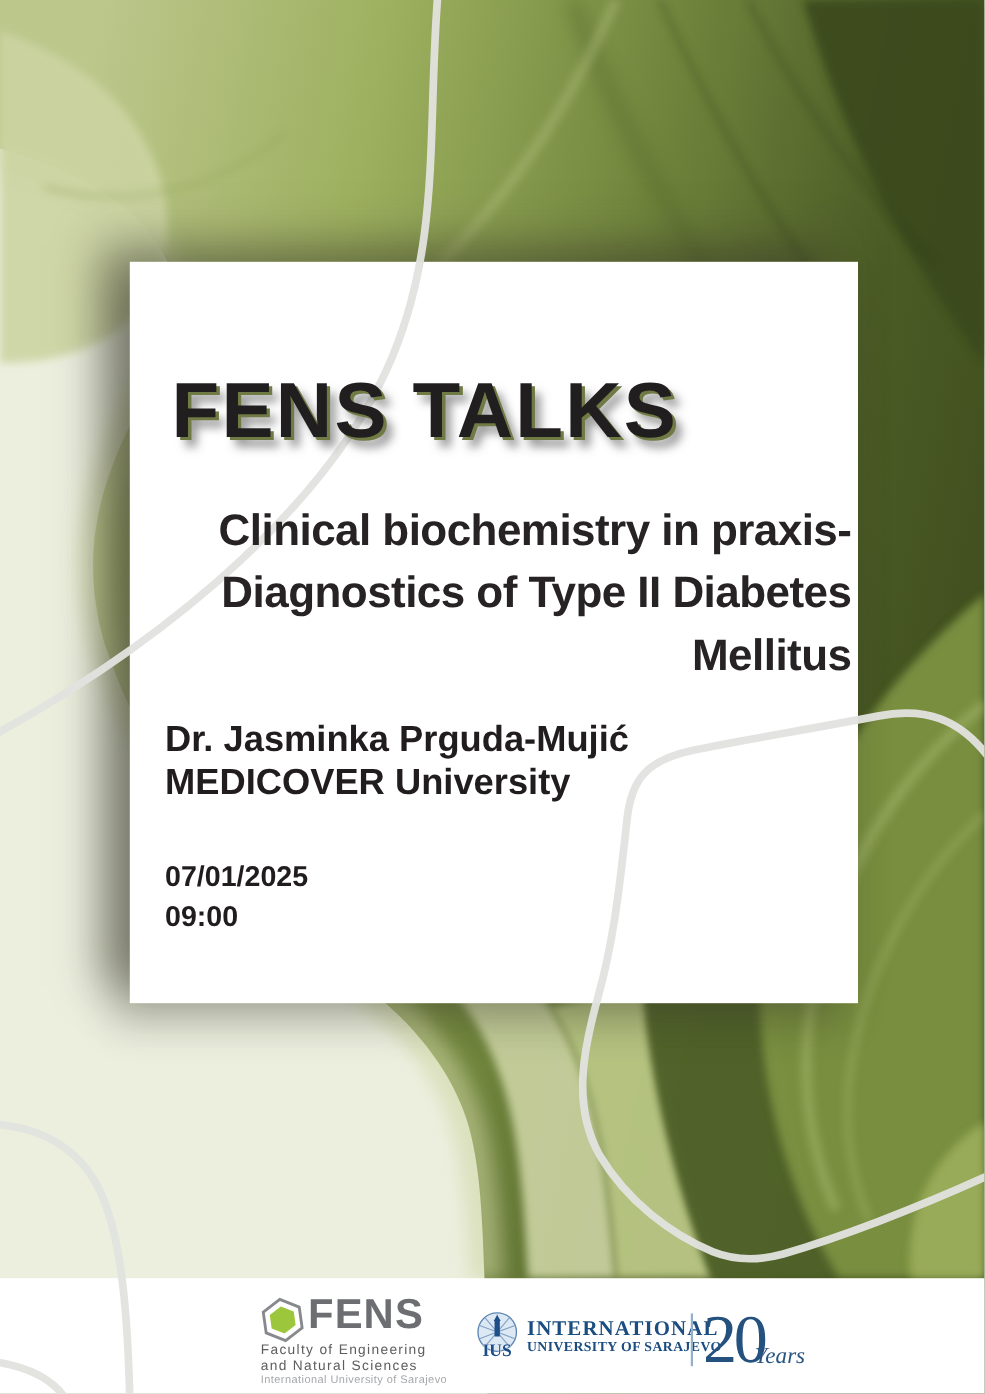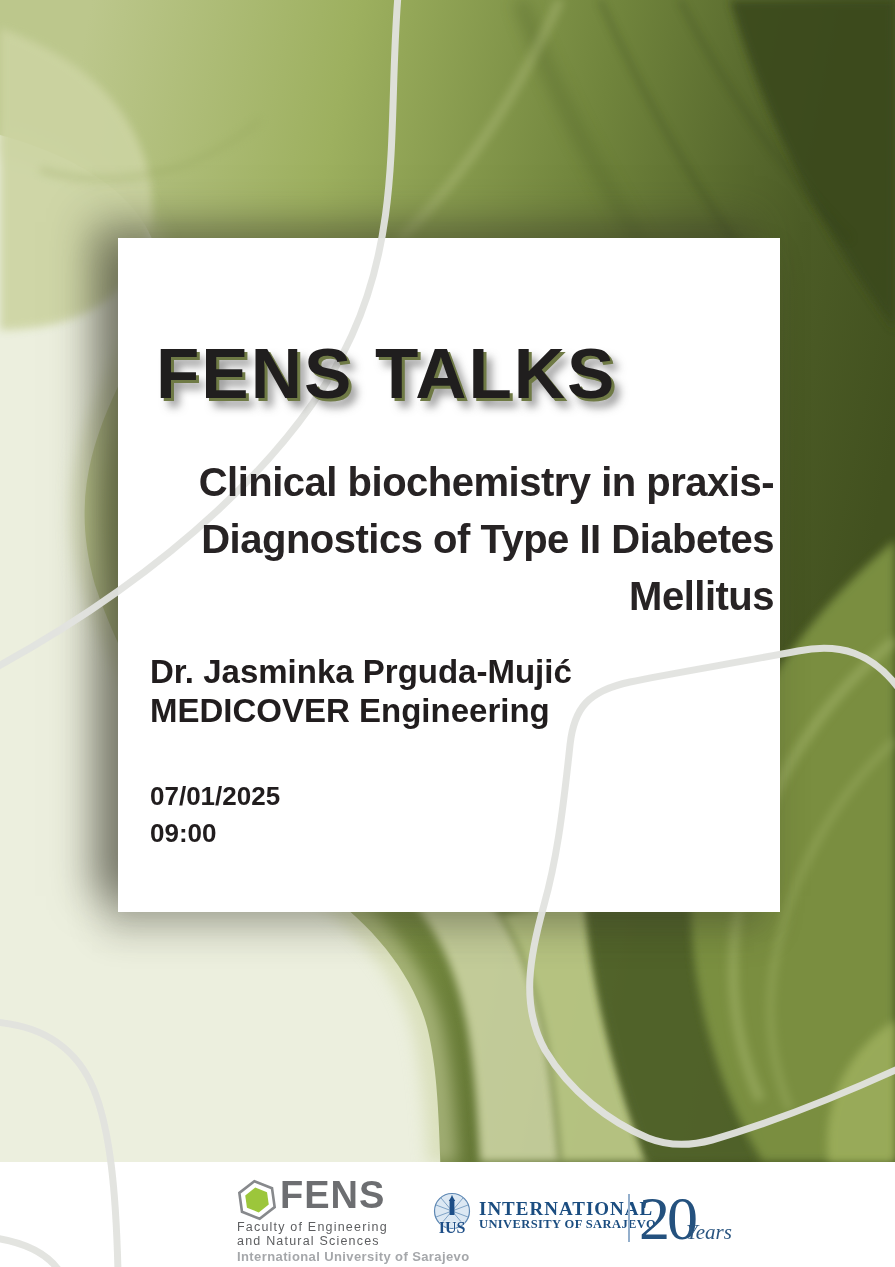--- a/index.html
+++ b/index.html
@@ -42,21 +42,21 @@
   .footer-content{position:absolute;left:0;top:1162px;width:895px;height:105px;z-index:5;}
 
   
   .fens-hex{position:absolute;left:233px;top:17px;width:48px;height:42px;}
   .fens-acronym{
     position:absolute;left:280px;top:14px;font-size:38px;font-weight:bold;
     letter-spacing:1px;color:#6d6e71;line-height:1;
   }
   .fens-line1{position:absolute;left:237px;top:58px;font-size:12.5px;letter-spacing:1.2px;color:#5d5e60;}
   .fens-line2{position:absolute;left:237px;top:72px;font-size:12.5px;letter-spacing:1.2px;color:#5d5e60;}
-  .fens-line3{position:absolute;left:237px;top:87px;font-size:13px;letter-spacing:.4px;color:#a5a7aa;font-weight:bold;}
+  .fens-line3{position:absolute;left:237px;top:87px;font-size:10px;letter-spacing:.4px;color:#a5a7aa;font-weight:normal;}
 
   
   .ius-emblem{position:absolute;left:431px;top:29px;width:42px;height:48px;}
   .ius-line1{
     position:absolute;left:479px;top:36px;font-family:"Liberation Serif",serif;
     font-size:19px;font-weight:bold;letter-spacing:1px;color:#1b4d80;
   }
   .ius-line2{
     position:absolute;left:479px;top:55px;font-family:"Liberation Serif",serif;
     font-size:12.5px;font-weight:bold;letter-spacing:.4px;color:#1b4d80;
@@ -146,21 +146,21 @@
     </g>
   </svg>
 
   <div class="card-content">
     <div class="title">FENS TALKS</div>
     <div class="topic">Clinical biochemistry in praxis-
 Diagnostics of Type II Diabetes
 Mellitus</div>
     <div class="speaker">
       <div>Dr. Jasminka Prguda-Mujić</div>
-      <div>MEDICOVER Engineering</div>
+      <div>MEDICOVER University</div>
     </div>
     <div class="schedule">
       <div>07/01/2025</div>
       <div>09:00</div>
     </div>
   </div>
 
   <div class="footer-bg"></div>
   <div class="footer-content">
 

